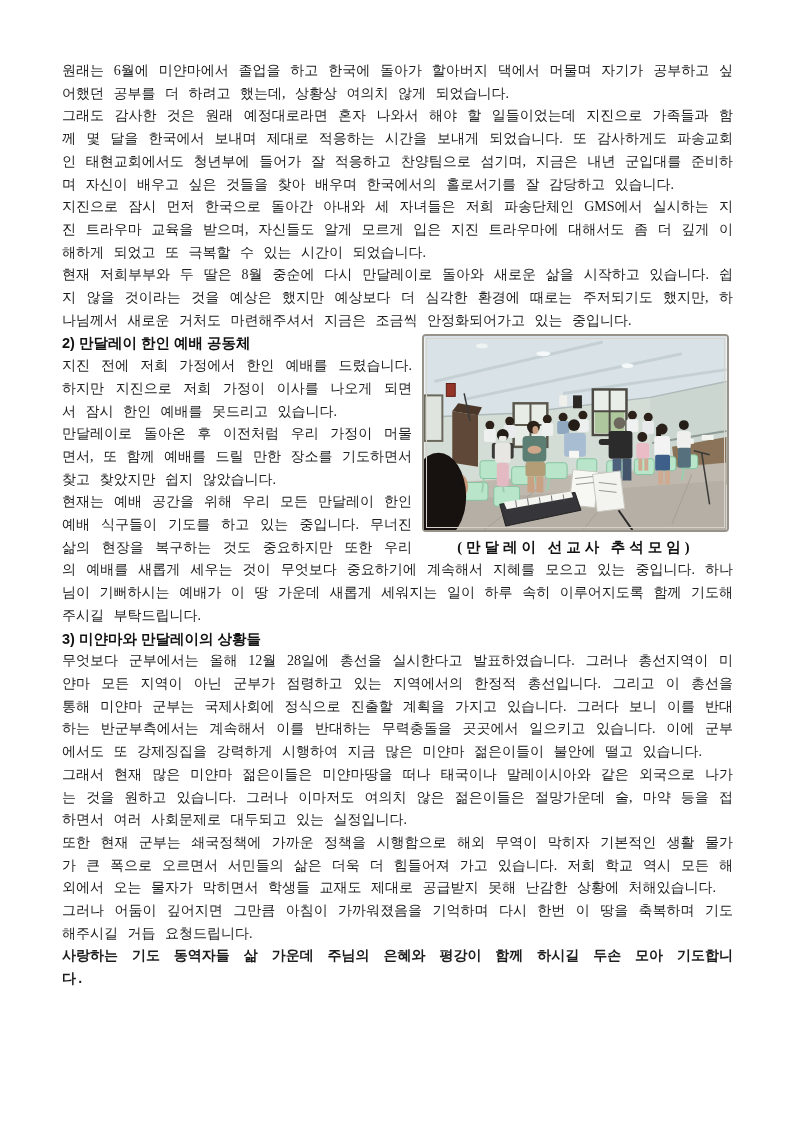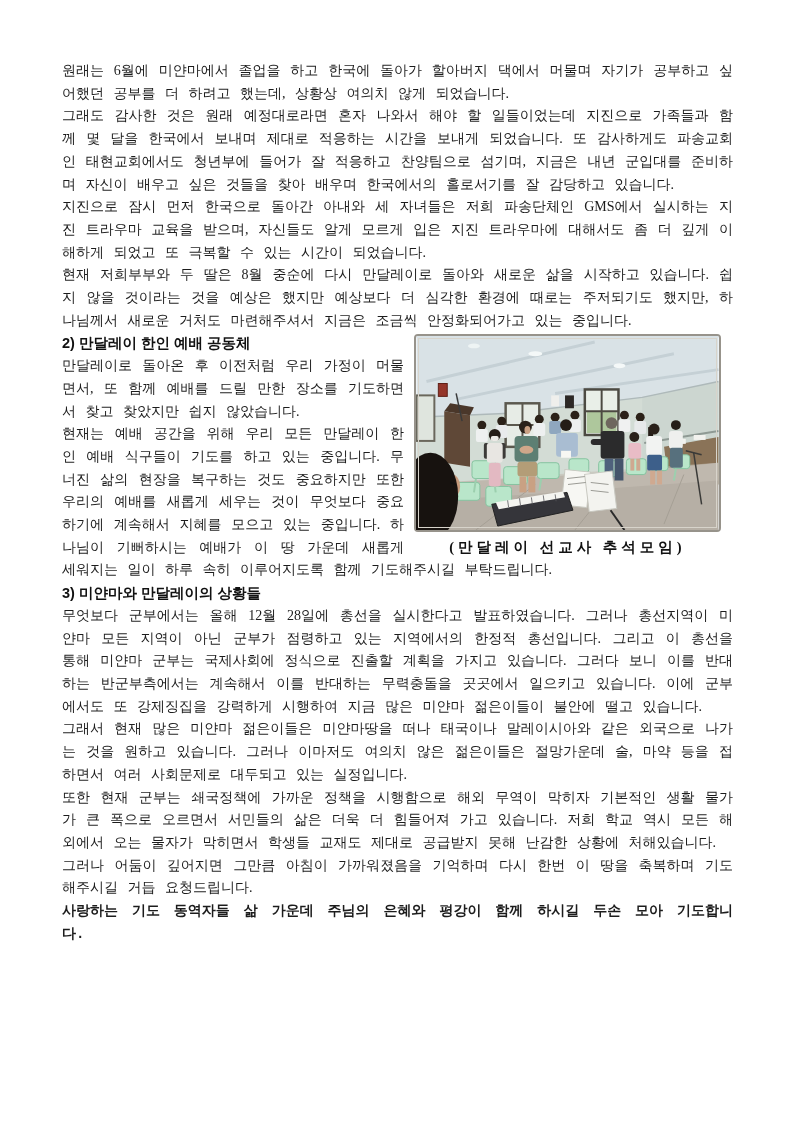--- a/index.html
+++ b/index.html
@@ -17,21 +17,21 @@
     font-size:14px;line-height:22.7px;color:var(--ink);
   }
   p{margin:0;text-align:justify;word-break:break-all;word-spacing:6px;}
   h2{
     margin:0;font-size:14.5px;line-height:22.7px;font-weight:700;
     font-family:"Liberation Sans","DejaVu Sans",sans-serif;color:#111;
   }
   .closing{font-weight:700;font-family:Liberation Mono, monospace;word-spacing:4px;}
   section{overflow:visible;}
   .photo-figure{
-    float:right;width:307px;margin:2px 12px 2px 10px;padding:0;
+    float:right;width:307px;margin:2px 4px 2px 10px;padding:0;
   }
   .photo-frame{
     border:2px solid var(--photo-frame);outline:1px solid #d8d4cb;outline-offset:-5px;
     border-radius:4px;background:#fff;line-height:0;
   }
   .photo-svg{width:303px;height:194px;display:block;}
   figcaption{
     text-align:center;font-weight:700;font-size:14.5px;line-height:20px;
     letter-spacing:4px;margin-top:5px;color:#111;
     font-family:"Liberation Serif","DejaVu Serif",serif;
@@ -204,20 +204,21 @@
 
           <ellipse cx="36" cy="152" rx="8" ry="12" fill="#c69a7c"></ellipse>
           <ellipse cx="14" cy="162" rx="28" ry="44" fill="#17120f"></ellipse>
           <line x1="34" y1="148" x2="40" y2="150" stroke="#101010" stroke-width="1.5"></line>
         </svg>
       </div>
       <figcaption>(만달레이  선교사  추석모임)</figcaption>
     </figure>
 
     <h2>2) 만달레이 한인 예배 공동체</h2>
+    <p>지진 전에 저희 가정에서 한인 예배를 드렸습니다. 하지만 지진으로 저희 가정이 이사를 나오게 되면서 잠시 한인 예배를 못드리고 있습니다.</p>
     <p>만달레이로 돌아온 후 이전처럼 우리 가정이 머물면서, 또 함께 예배를 드릴 만한 장소를 기도하면서 찾고 찾았지만 쉽지 않았습니다.</p>
     <p>현재는 예배 공간을 위해 우리 모든 만달레이 한인 예배 식구들이 기도를 하고 있는 중입니다. 무너진 삶의 현장을 복구하는 것도 중요하지만 또한 우리의 예배를 새롭게 세우는 것이 무엇보다 중요하기에 계속해서 지혜를 모으고 있는 중입니다. 하나님이 기뻐하시는 예배가 이 땅 가운데 새롭게 세워지는 일이 하루 속히 이루어지도록 함께 기도해주시길 부탁드립니다.</p>
   </section>
 
   <section>
     <h2>3) 미얀마와 만달레이의 상황들</h2>
     <p>무엇보다 군부에서는 올해 12월 28일에 총선을 실시한다고 발표하였습니다. 그러나 총선지역이 미얀마 모든 지역이 아닌 군부가 점령하고 있는 지역에서의 한정적 총선입니다. 그리고 이 총선을 통해 미얀마 군부는 국제사회에 정식으로 진출할 계획을 가지고 있습니다. 그러다 보니 이를 반대하는 반군부측에서는 계속해서 이를 반대하는 무력충돌을 곳곳에서 일으키고 있습니다. 이에 군부에서도 또 강제징집을 강력하게 시행하여 지금 많은 미얀마 젊은이들이 불안에 떨고 있습니다.</p>
     <p>그래서 현재 많은 미얀마 젊은이들은 미얀마땅을 떠나 태국이나 말레이시아와 같은 외국으로 나가는 것을 원하고 있습니다. 그러나 이마저도 여의치 않은 젊은이들은 절망가운데 술, 마약 등을 접하면서 여러 사회문제로 대두되고 있는 실정입니다.</p>
     <p>또한 현재 군부는 쇄국정책에 가까운 정책을 시행함으로 해외 무역이 막히자 기본적인 생활 물가가 큰 폭으로 오르면서 서민들의 삶은 더욱 더 힘들어져 가고 있습니다. 저희 학교 역시 모든 해외에서 오는 물자가 막히면서 학생들 교재도 제대로 공급받지 못해 난감한 상황에 처해있습니다.</p>
     <p>그러나 어둠이 깊어지면 그만큼 아침이 가까워졌음을 기억하며 다시 한번 이 땅을 축복하며 기도해주시길 거듭 요청드립니다.</p>

